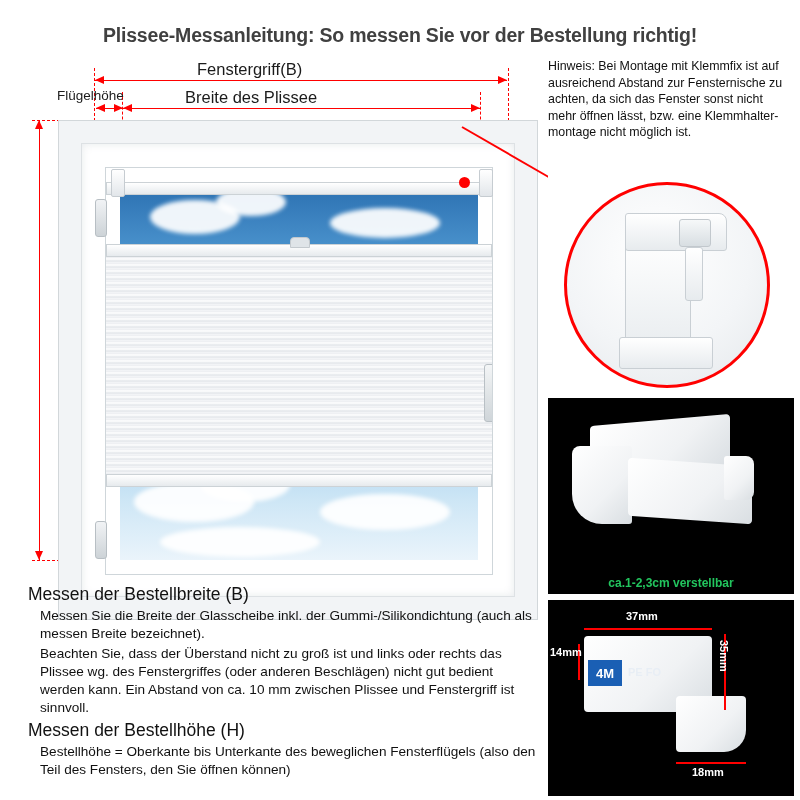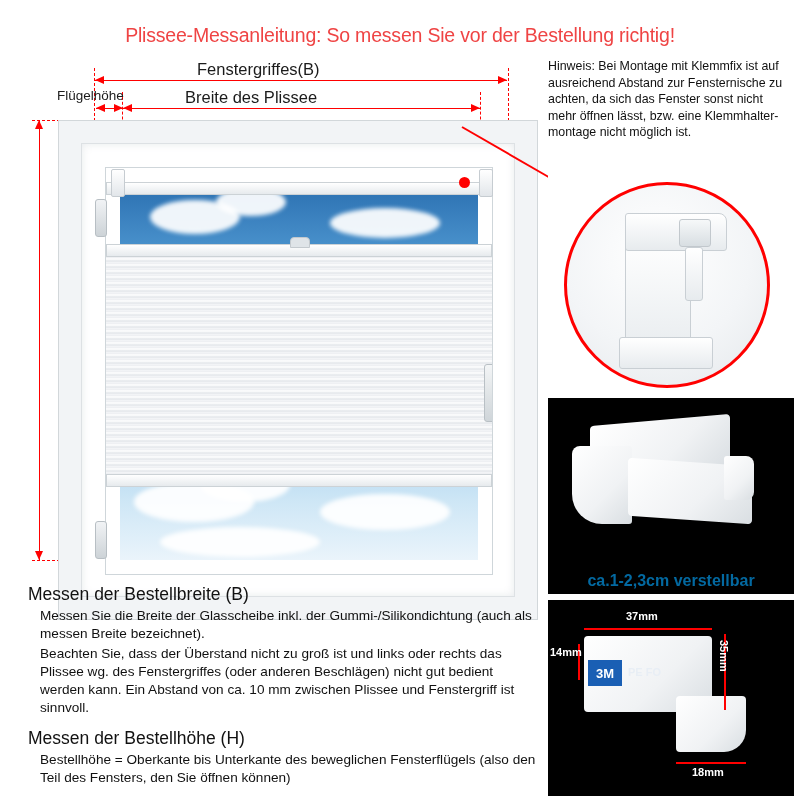--- a/index.html
+++ b/index.html
@@ -21,23 +21,23 @@
     height: 800px;
   }
 
   
   .title {
     position: absolute;
     top: 24px;
     left: 0;
     width: 800px;
     text-align: center;
-    color: #ef4444;
+    color: #404040;
     font-size: 19.5px;
-    font-weight: normal;
+    font-weight: bold;
     letter-spacing: -0.2px;
     white-space: nowrap;
   }
 
   
   .window-area {
     position: absolute;
     left: 22px;
     top: 62px;
     width: 520px;
@@ -288,22 +288,22 @@
     background: linear-gradient(#f6f8f9, #d8dee2);
     border: 1px solid #c2c8cd;
     border-radius: 3px;
   }
   .photo2-caption {
     position: absolute;
     left: 0;
     right: 0;
     bottom: 4px;
     text-align: center;
-    color: #0369a1;
-    font-size: 16px;
+    color: #22c55e;
+    font-size: 12px;
     font-weight: bold;
   }
   .white-part {
     position: absolute;
     background: linear-gradient(135deg, #ffffff 0%, #f0f2f4 60%, #d9dee2 100%);
     border-radius: 4px;
   }
   .dim-arrow {
     position: absolute;
     background: #ff0000;
@@ -333,21 +333,21 @@
     top: 584px;
     width: 508px;
     color: #111111;
   }
   .sec-head {
     font-size: 17.5px;
     font-weight: normal;
     margin: 0 0 2px 0;
     color: #111111;
   }
-  .sec-head.second { margin-top: 10px; }
+  .sec-head.second { margin-top: 2px; }
   .sec-body {
     font-size: 13.6px;
     line-height: 1.345;
     margin: 0 0 0 12px;
   }
   .sec-body p { margin: 0 0 1px 0; }
 </style>
 </head>
 <body>
 
@@ -356,21 +356,21 @@
   <div class="title">Plissee-Messanleitung: So messen Sie vor der Bestellung richtig!</div>
 
   <div class="window-area">
 
     <div class="dash-v" style="left:72px; top:6px; height:68px;"></div>
     <div class="dash-v" style="left:486px; top:6px; height:68px;"></div>
     <div class="dash-v" style="left:100px; top:30px; height:52px;"></div>
     <div class="dash-v" style="left:458px; top:30px; height:52px;"></div>
 
     <div class="arrow-h" style="left:73px; top:18px; width:412px;"></div>
-    <div class="m-label" style="left:175px; top:-2px;">Fenstergriffes(B)</div>
+    <div class="m-label" style="left:175px; top:-2px;">Fenstergriff(B)</div>
 
     <div class="arrow-h" style="left:101px; top:46px; width:357px;"></div>
     <div class="m-label" style="left:163px; top:26px;">Breite des Plissee</div>
 
     <div class="arrow-h" style="left:74px; top:46px; width:27px;"></div>
     <div class="m-label small" style="left:35px; top:26px;">Flügelhöhe</div>
 
     <div class="arrow-v" style="left:17px; top:58px; height:440px;"></div>
     <div class="dash-h" style="left:10px; top:58px; width:58px;"></div>
     <div class="dash-h" style="left:10px; top:498px; width:58px;"></div>
@@ -431,21 +431,21 @@
     <div class="white-part" style="left:24px; top:48px; width:60px; height:78px; border-radius:8px 3px 3px 30px;"></div>
     <div class="white-part" style="left:80px; top:64px; width:124px; height:58px; transform: skewY(4deg);"></div>
     <div class="white-part" style="left:176px; top:58px; width:30px; height:44px; border-radius:3px 8px 8px 3px;"></div>
     <div class="photo2-caption">ca.1-2,3cm verstellbar</div>
   </div>
 
   <div class="photo photo-3">
     <div class="white-part" style="left:36px; top:36px; width:128px; height:76px; border-radius:4px;"></div>
     <div class="white-part" style="left:128px; top:96px; width:70px; height:56px; border-radius:4px 4px 22px 4px;"></div>
     <div class="tape-3m" style="left:40px; top:60px; width:34px; height:26px;">
-      <span>3M</span>
+      <span>4M</span>
     </div>
     <div class="dim-text" style="left:80px; top:66px; color:#e8eef5;">PE FO</div>
 
     <div class="dim-arrow" style="left:36px; top:28px; width:128px; height:2px;"></div>
     <div class="dim-text" style="left:78px; top:10px;">37mm</div>
 
     <div class="dim-arrow" style="left:176px; top:34px; width:2px; height:76px;"></div>
     <div class="dim-text" style="left:182px; top:40px; transform: rotate(90deg); transform-origin: 0 0;">35mm</div>
 
     <div class="dim-arrow" style="left:30px; top:44px; width:2px; height:36px;"></div>

